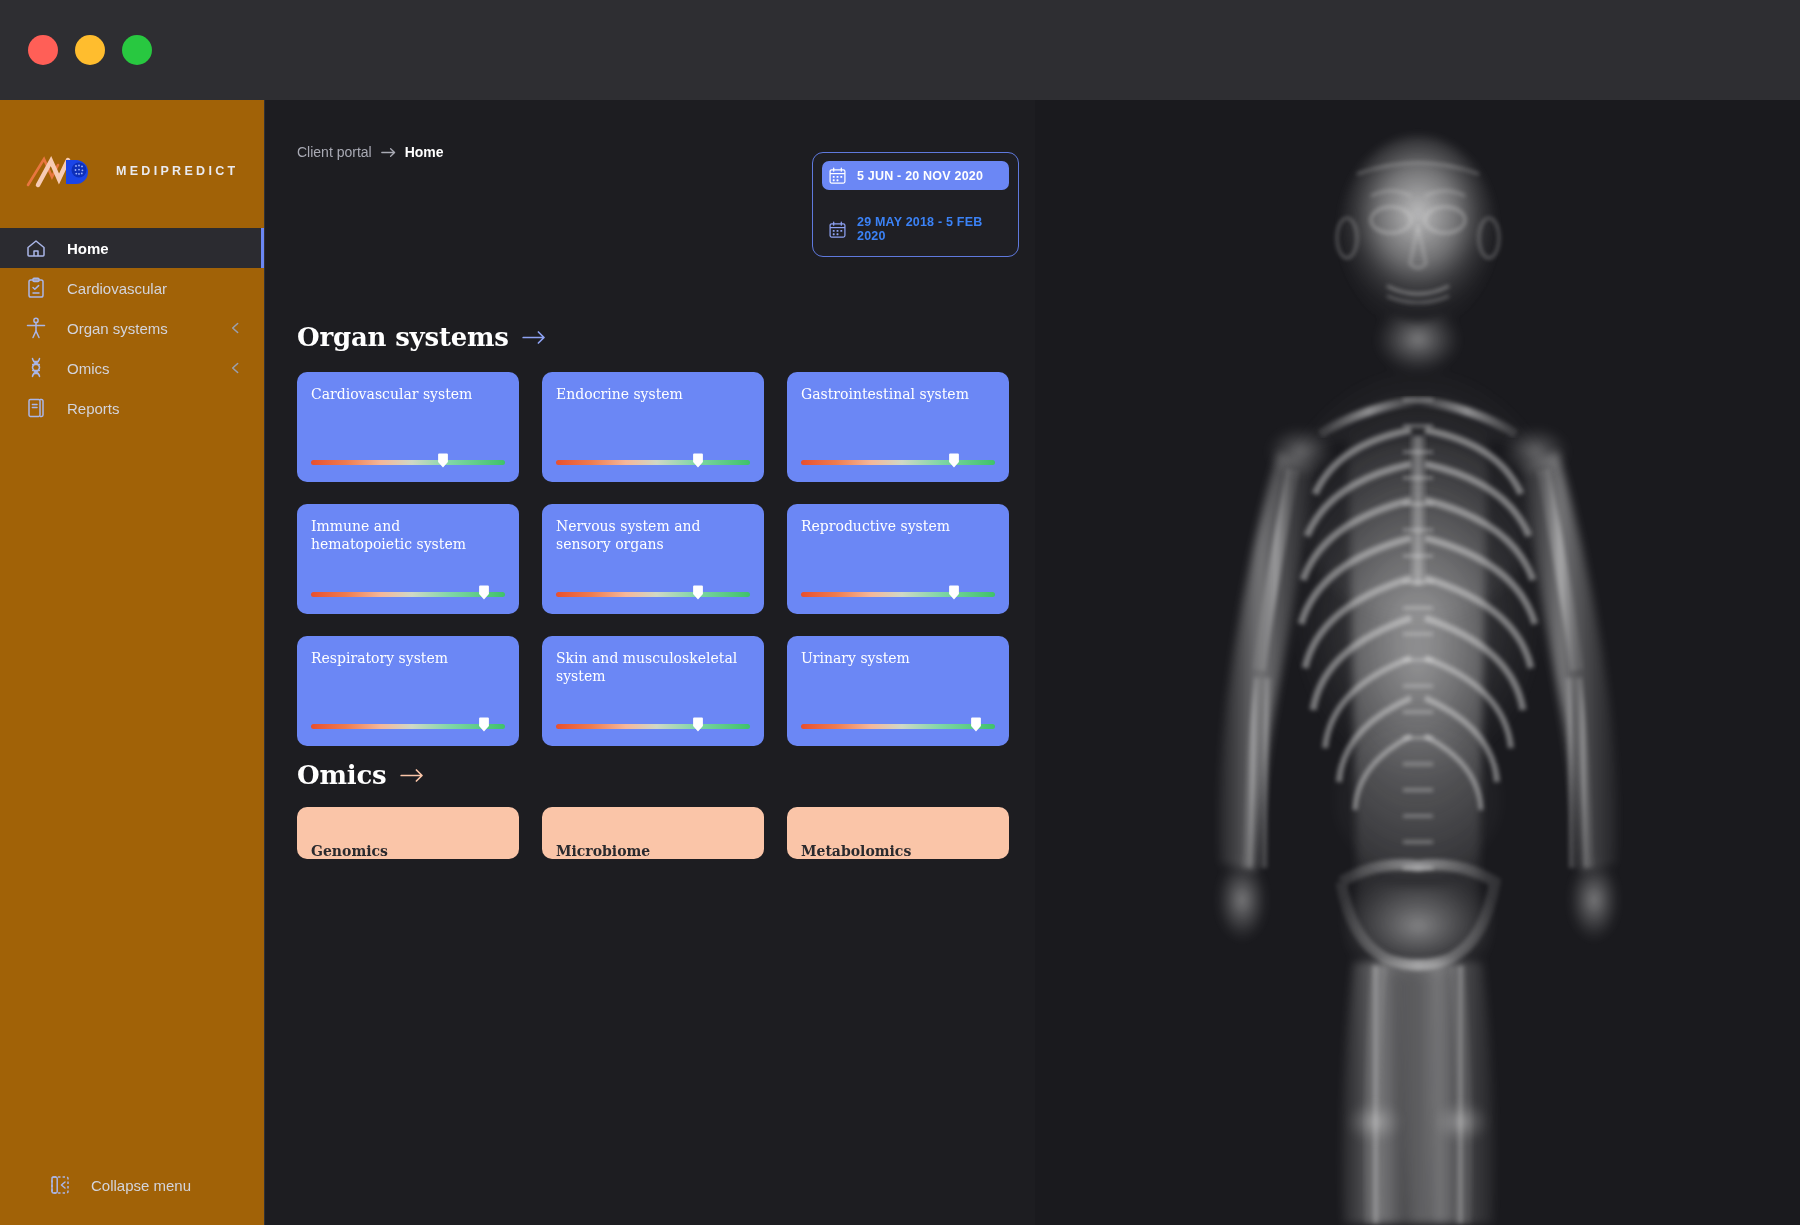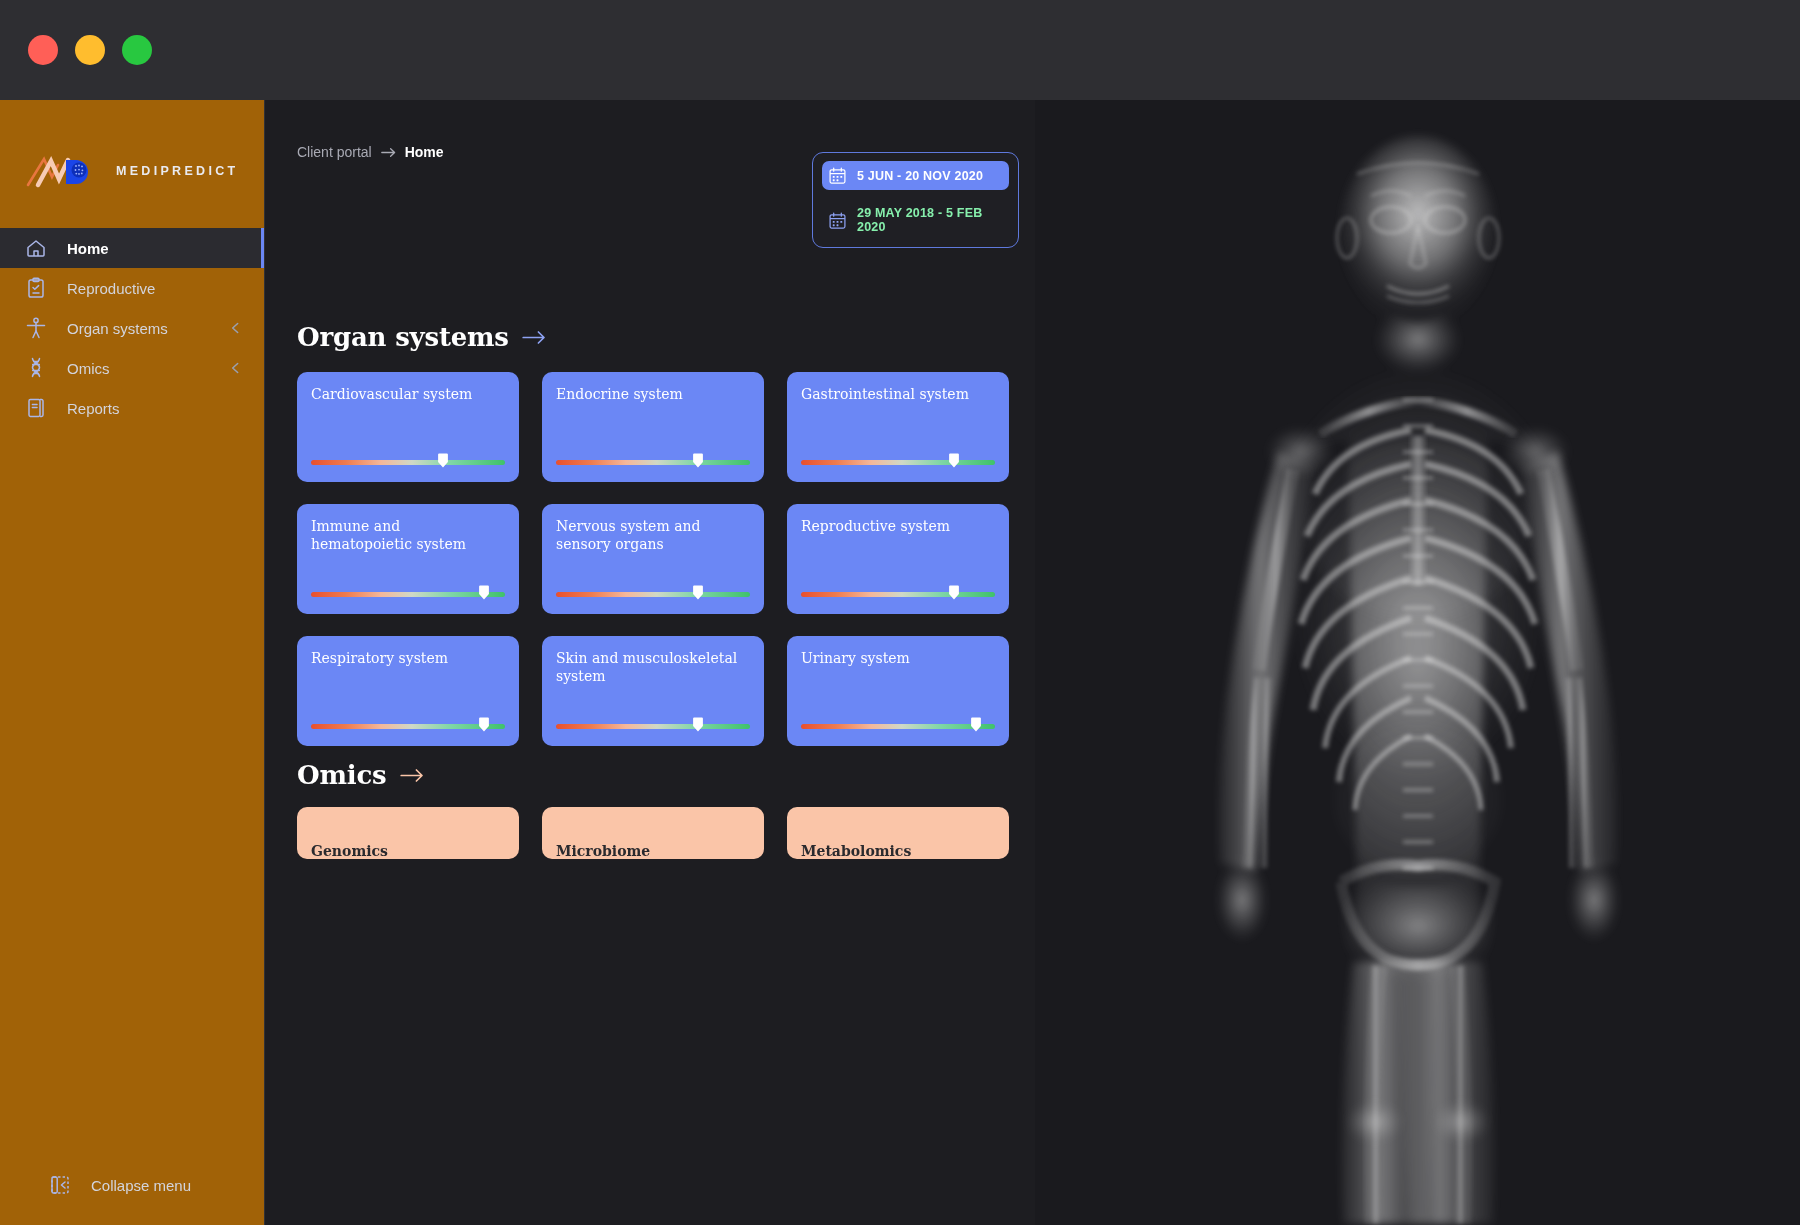--- a/index.html
+++ b/index.html
@@ -69,30 +69,30 @@
     display:flex; align-items:center; gap:9px;
     font-size:14px; color:#a9aab4;
   }
   .breadcrumb .bc-current { color:#ffffff; font-weight:bold; }
   .bc-arrow { width:15px; height:11px; display:block; }
 
   
   .datepicker {
     position:absolute; top:52px; left:537px;
     width:207px; border:1px solid #5f79dd; border-radius:11px;
-    padding:8px 9px; display:flex; flex-direction:column; gap:11px;
+    padding:8px 9px; display:flex; flex-direction:column; gap:20px;
     background:#1f1f24;
   }
   .dp-row {
     display:flex; align-items:center; gap:10px;
     border-radius:7px; padding:5px 6px; cursor:pointer;
   }
   .dp-row.selected { background:#6b87f5; }
   .dp-row.selected .dp-label { color:#ffffff; font-weight:bold; }
-  .dp-label { font-size:12.5px; color:#86efac; font-weight:bold; letter-spacing:.2px; }
+  .dp-label { font-size:12.5px; color:#3b82f6; font-weight:bold; letter-spacing:.2px; }
   .cal-icon { width:19px; height:19px; flex:none; display:block; }
 
   
   .section-head {
     display:flex; align-items:center; gap:13px;
     font-size:26px; font-weight:bold;
     font-family:"DejaVu Serif", serif;
     color:#ffffff; letter-spacing:-0.2px;
   }
   .section-head.organ { position:absolute; top:222px; left:22px; }
@@ -190,21 +190,21 @@
         <span class="nav-label">Home</span>
       </div>
 
       <div class="nav-item">
         <svg class="nav-icon" viewBox="0 0 24 24" fill="none" stroke="#aab6e8" stroke-width="1.5">
           <rect x="5" y="4" width="14" height="17" rx="1.8"></rect>
           <rect x="9" y="2.2" width="6" height="3.4" rx="1"></rect>
           <path d="M9 11.5 l1.8 1.8 L14.6 9.6" stroke-linecap="round" stroke-linejoin="round"></path>
           <path d="M9 17 h6" stroke-linecap="round"></path>
         </svg>
-        <span class="nav-label">Reproductive</span>
+        <span class="nav-label">Cardiovascular</span>
       </div>
 
       <div class="nav-item">
         <svg class="nav-icon" viewBox="0 0 24 24" fill="none" stroke="#aab6e8" stroke-width="1.5">
           <circle cx="12" cy="4.4" r="2.1"></circle>
           <path d="M12 6.6 V15" stroke-linecap="round"></path>
           <path d="M3.5 9.5 H20.5" stroke-linecap="round"></path>
           <path d="M12 15 L9 21.5 M12 15 L15 21.5" stroke-linecap="round"></path>
         </svg>
         <span class="nav-label">Organ systems</span>

